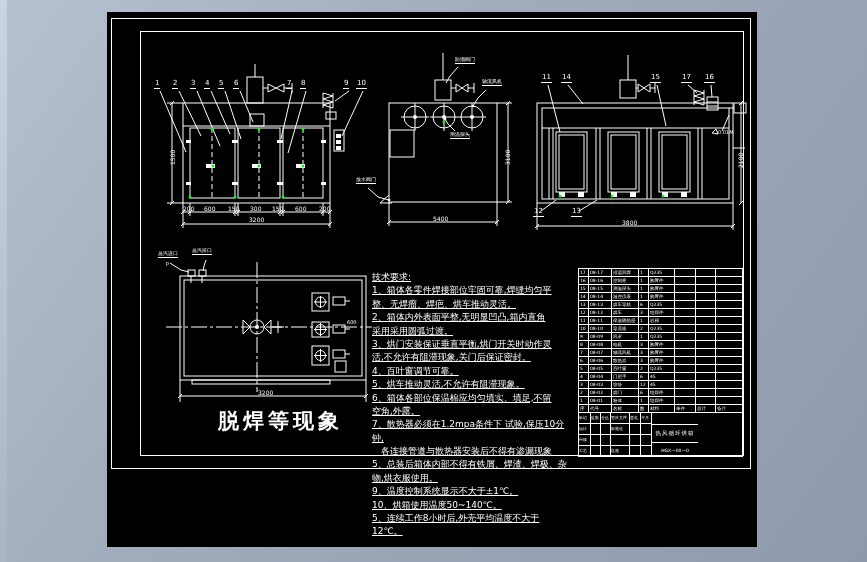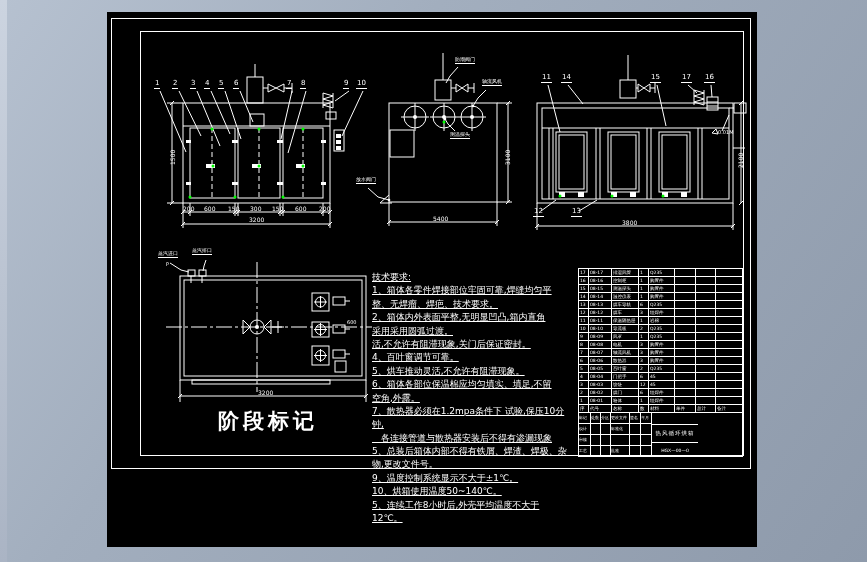--- a/index.html
+++ b/index.html
@@ -329,39 +329,40 @@
   <span class="t tiny" style="left:718px;top:130px">0.01M</span>
   <span class="t dim" style="left:622px;top:220px">3800</span>
   <span class="t dimv" style="left:738px;top:168px">2100</span>
 
   <span class="t lbl" style="left:158px;top:251px">蒸汽进口</span>
   <span class="t tiny" style="left:166px;top:262px">P</span>
   <span class="t lbl" style="left:192px;top:248px">蒸汽排口</span>
   <span class="t tiny" style="left:347px;top:320px">600</span>
   <span class="t dim" style="left:258px;top:390px">3200</span>
 
-  <span class="t caption" style="left:218px;top:411px">阶段标记</span>
+  <span class="t caption" style="left:218px;top:411px">脱焊等现象</span>
 
   <div class="tech">
 
   <div style=""><span>技术要求:</span></div>
       <div style=""><span>1、箱体各零件焊接部位牢固可靠,焊缝均匀平</span></div>
-      <div style=""><span>整、无焊瘤、焊疤、技术要求。</span></div>
+      <div style=""><span>整、无焊瘤、焊疤、烘车推动灵活。</span></div>
       <div style=""><span>2、箱体内外表面平整,无明显凹凸,箱内直角</span></div>
       <div style=""><span>采用采用圆弧过渡。</span></div>
+      <div style=""><span>3、烘门安装保证垂直平衡,烘门开关时动作灵</span></div>
       <div style=""><span>活,不允许有阻滞现象,关门后保证密封。</span></div>
       <div style=""><span>4、百叶窗调节可靠。</span></div>
       <div style=""><span>5、烘车推动灵活,不允许有阻滞现象。</span></div>
       <div style=""><span>6、箱体各部位保温棉应均匀填实、填足,不留</span></div>
       <div style=""><span>空角,外露。</span></div>
       <div style=""><span>7、散热器必须在1.2mpa条件下 试验,保压10分</span></div>
       <div style=""><span>钟,</span></div>
       <div style=""><span>　各连接管道与散热器安装后不得有渗漏现象</span></div>
       <div style=""><span>5、总装后箱体内部不得有铁屑、焊渣、焊极、杂</span></div>
-      <div style=""><span>物,更改文件号。</span></div>
+      <div style=""><span>物,烘衣服使用。</span></div>
       <div style=""><span>9、温度控制系统显示不大于±1℃。</span></div>
       <div style=""><span>10、烘箱使用温度50~140℃。</span></div>
       <div style=""><span>5、连续工作8小时后,外壳平均温度不大于</span></div>
       <div style=""><span>12℃。</span></div>
     </div>
 
   <div class="tb">
     <div>
 
     <div class="bom-row" style="">

